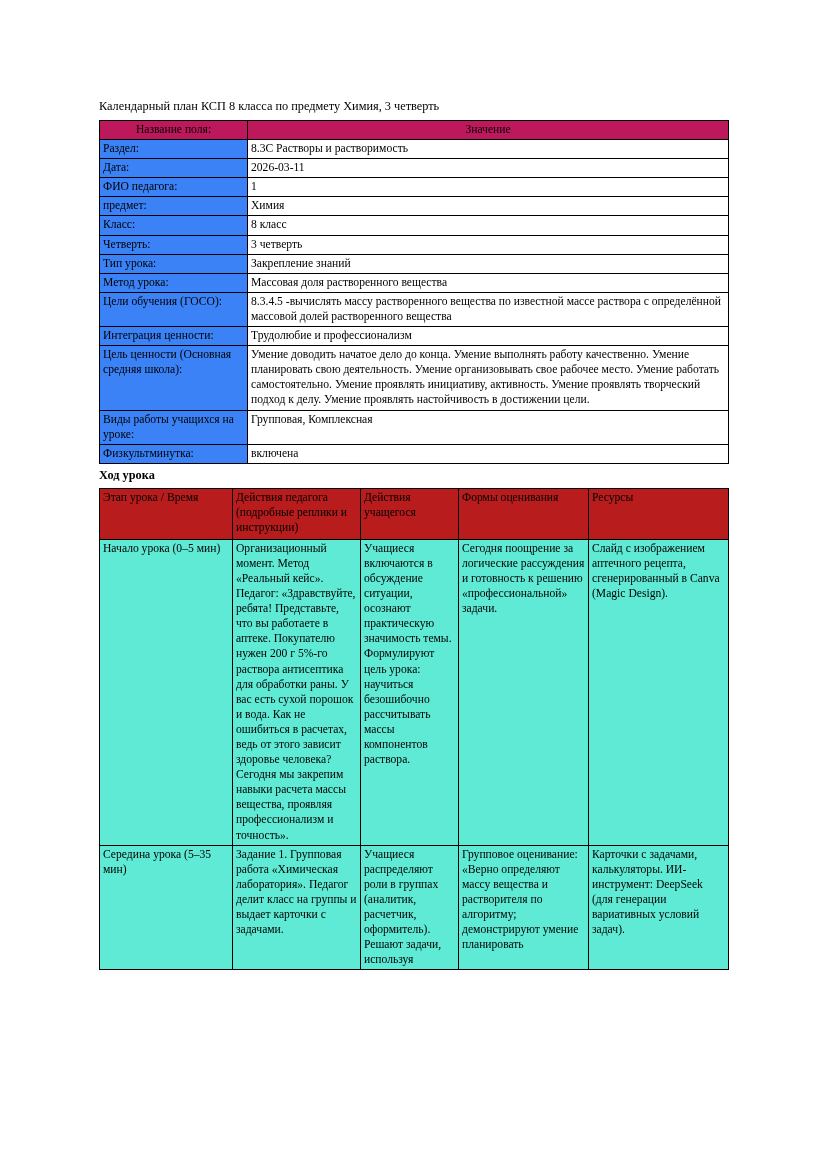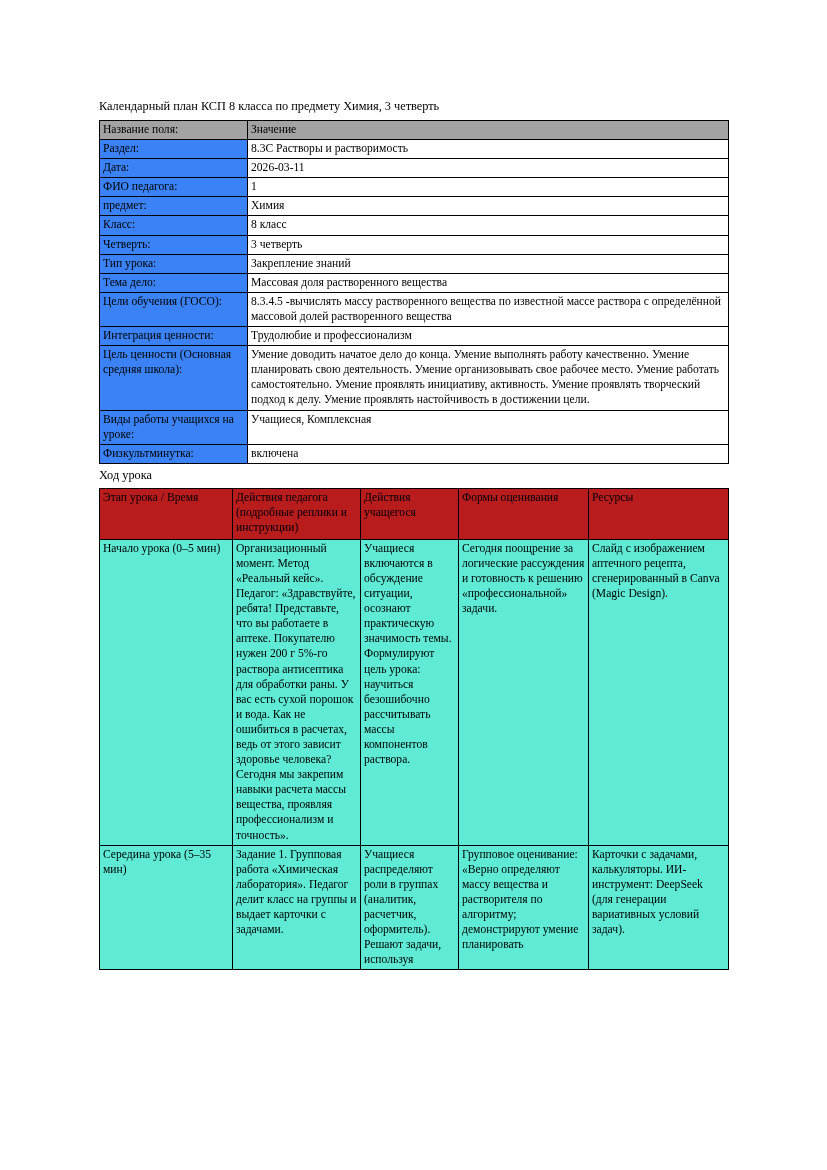--- a/index.html
+++ b/index.html
@@ -33,21 +33,21 @@
     font-size: 12.3px;
     line-height: 15px;
     margin: 0 0 6px 0;
     font-weight: normal;
     white-space: nowrap;
   }
   .section-label {
     font-size: 12.3px;
     line-height: 15px;
     margin: 4px 0 5px 0;
-    font-weight: normal;
+    font-weight: bold;
   }
   table.doc-table {
     border-collapse: collapse;
     width: 629px;
     table-layout: fixed;
     font-size: 11.6px;
     line-height: 15.1px;
   }
   table.doc-table td,
   table.doc-table th {
@@ -57,21 +57,22 @@
     text-align: left;
     font-weight: normal;
     word-wrap: break-word;
     overflow-wrap: break-word;
     hyphens: none;
   }
   
   #info-table col.c1 { width: 148px; }
   #info-table col.c2 { width: 481px; }
   #info-table tr.header-row td {
-    background: #a3a3a3;
+    background: #be185d;
+    text-align: center;
   }
   #info-table td.label-cell {
     background: #3b82f6;
   }
   #info-table td.value-cell {
     background: #ffffff;
   }
   
   #flow-table col.f1 { width: 133px; }
   #flow-table col.f2 { width: 128px; }
@@ -135,38 +136,38 @@
         </tr>
         <tr>
           <td class="label-cell">Четверть:</td>
           <td class="value-cell">3 четверть</td>
         </tr>
         <tr>
           <td class="label-cell">Тип урока:</td>
           <td class="value-cell">Закрепление знаний</td>
         </tr>
         <tr>
-          <td class="label-cell">Тема дело:</td>
+          <td class="label-cell">Метод урока:</td>
           <td class="value-cell">Массовая доля растворенного вещества</td>
         </tr>
         <tr>
           <td class="label-cell">Цели обучения (ГОСО):</td>
           <td class="value-cell">8.3.4.5 -вычислять массу растворенного вещества по известной массе раствора с определённой массовой долей растворенного вещества</td>
         </tr>
         <tr>
           <td class="label-cell">Интеграция ценности:</td>
           <td class="value-cell">Трудолюбие и профессионализм</td>
         </tr>
         <tr>
           <td class="label-cell">Цель ценности (Основная средняя школа):</td>
           <td class="value-cell">Умение доводить начатое дело до конца. Умение выполнять работу качественно. Умение планировать свою деятельность. Умение организовывать свое рабочее место. Умение работать самостоятельно. Умение проявлять инициативу, активность. Умение проявлять творческий подход к делу. Умение проявлять настойчивость в достижении цели.</td>
         </tr>
         <tr>
           <td class="label-cell">Виды работы учащихся на уроке:</td>
-          <td class="value-cell">Учащиеся, Комплексная</td>
+          <td class="value-cell">Групповая, Комплексная</td>
         </tr>
         <tr>
           <td class="label-cell">Физкультминутка:</td>
           <td class="value-cell">включена</td>
         </tr>
       </tbody>
     </table>
 
     <p class="section-label">Ход урока</p>
 

